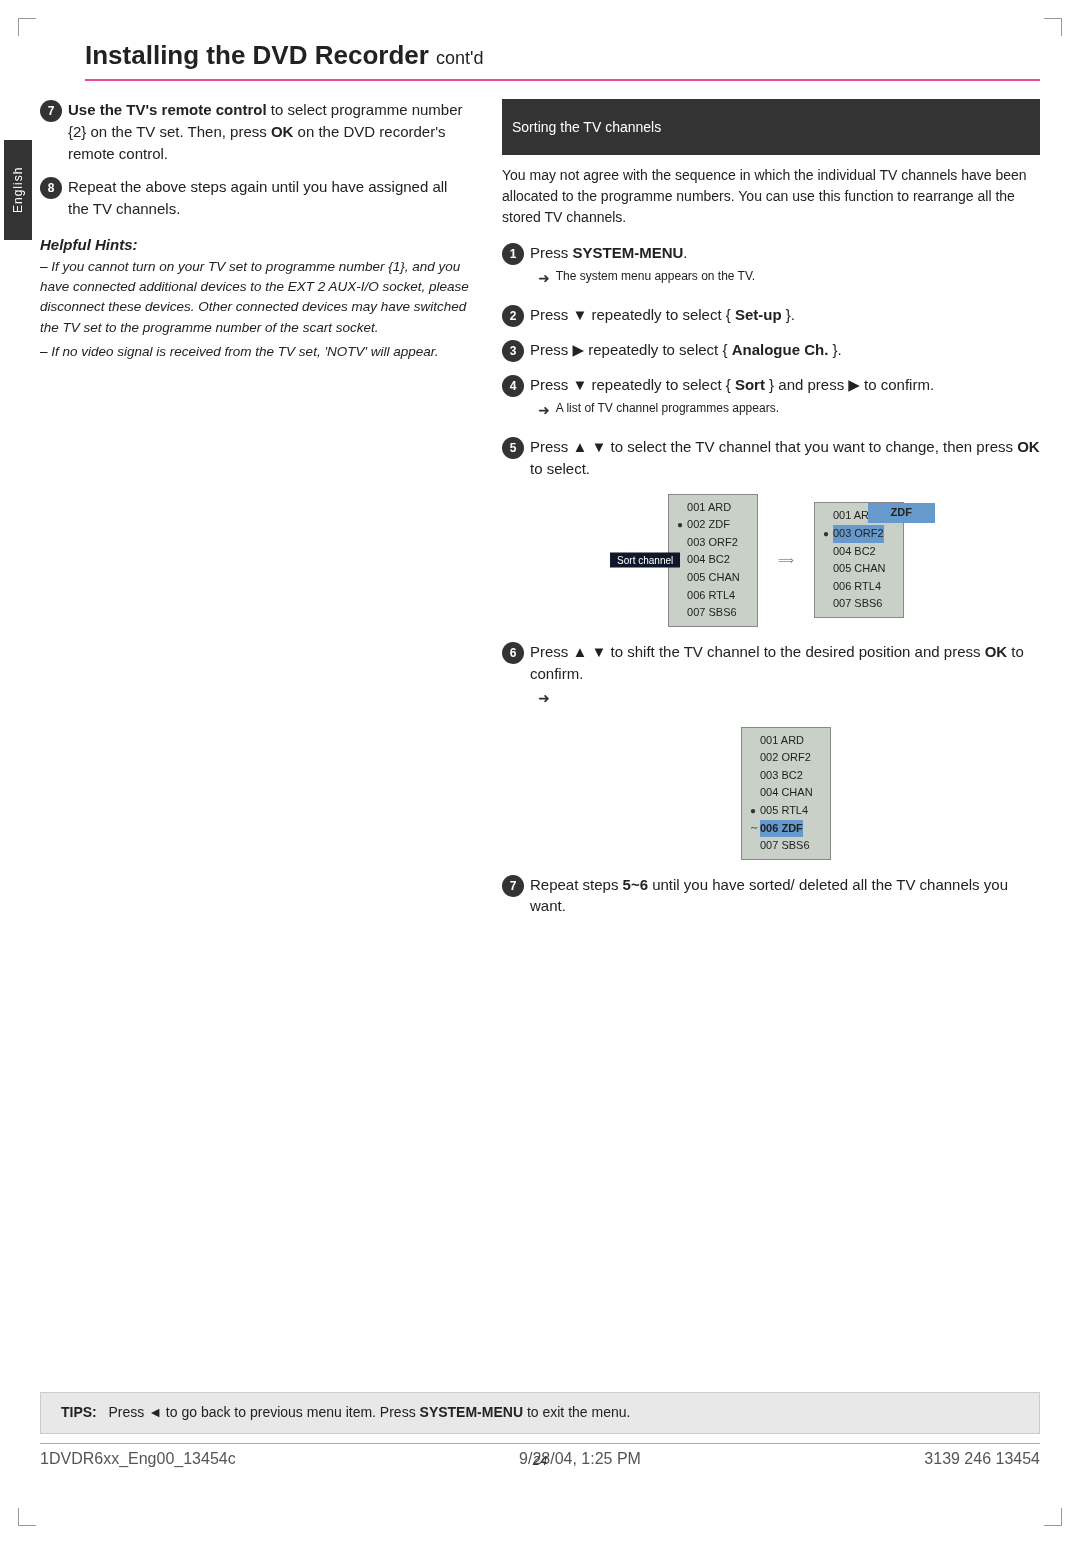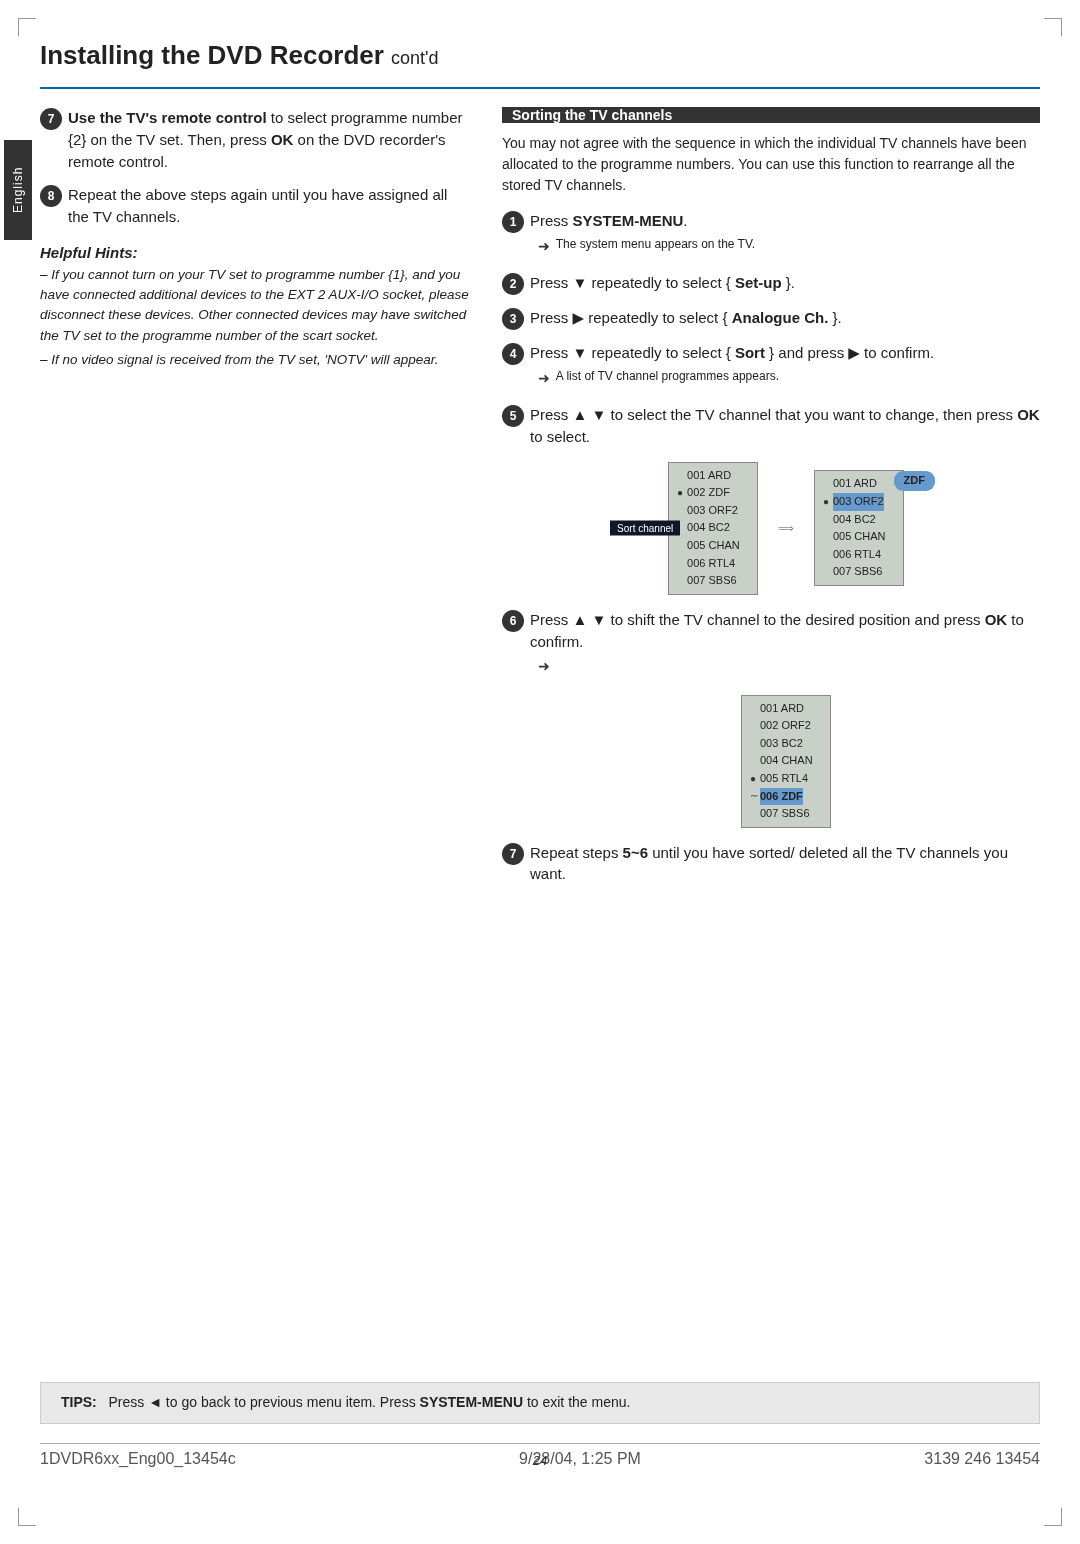--- a/index.html
+++ b/index.html
@@ -30,23 +30,24 @@
     
     .page {
       position: absolute;
       top: 40px; left: 40px; right: 40px; bottom: 40px;
     }
 
     
     .page-title {
       font-size: 26px;
       font-weight: bold;
-      border-bottom: 2px solid #0369a1;
-      padding-bottom: 16px;
+      border-bottom: 2px solid #ec4899;
+      padding-bottom: 8px;
       margin-bottom: 18px;
+      margin-left: 45px;
     }
     .page-title .contd {
       font-size: 18px;
       font-weight: normal;
     }
 
     
     .sidebar-tab {
       position: absolute;
       left: -36px;
@@ -73,23 +74,23 @@
       flex: 0 0 430px;
     }
     .col-right {
       flex: 1;
     }
 
     
     .section-heading {
       background: #333;
       color: #fff;
-      font-weight: bold;
+      font-weight: normal;
       font-size: 14px;
-      padding: 0 10px;
+      padding: 20px 10px;
       margin-bottom: 10px;
     }
 
     
     .step {
       display: flex;
       margin-bottom: 12px;
       align-items: flex-start;
     }
     .step-num-circle {
@@ -204,21 +205,21 @@
     
     .channel-list-single {
       display: flex;
       justify-content: center;
       margin: 14px 0 14px 30px;
     }
 
     
     .tips-bar {
       position: absolute;
-      bottom: 80px;
+      bottom: 70px;
       left: 0; right: 0;
       background: #e8e8e8;
       border: 1px solid #ccc;
       padding: 10px 20px;
       font-size: 14px;
       line-height: 1.4;
     }
     .tips-bar .tips-label {
       font-weight: bold;
     }
@@ -378,21 +379,21 @@
               </div>
           </div>
         </div>
 
         <div class="arrow-between">
           <span>⟹</span>
         </div>
 
         <div class="channel-list-wrapper">
           <div class="channel-list" style="position:relative;">
-            <div style="position:absolute; top:0; right:-32px; background:#6699cc; padding:1px 10px; font-size:11px; font-weight:bold;border-radius:9px;">ZDF</div>
+            <div style="position:absolute; top:0; right:-32px; background:#6699cc; padding:1px 23px; font-size:11px; font-weight:bold;">ZDF</div>
             <div class="ch-item">
                 <span class="ch-bullet"></span>
                 <span>001 ARD</span>
               </div>
             <div class="ch-item">
                 <span class="ch-bullet">●</span>
                 <span style="background:#6699cc;">003 ORF2</span>
               </div>
             <div class="ch-item">
                 <span class="ch-bullet"></span>

